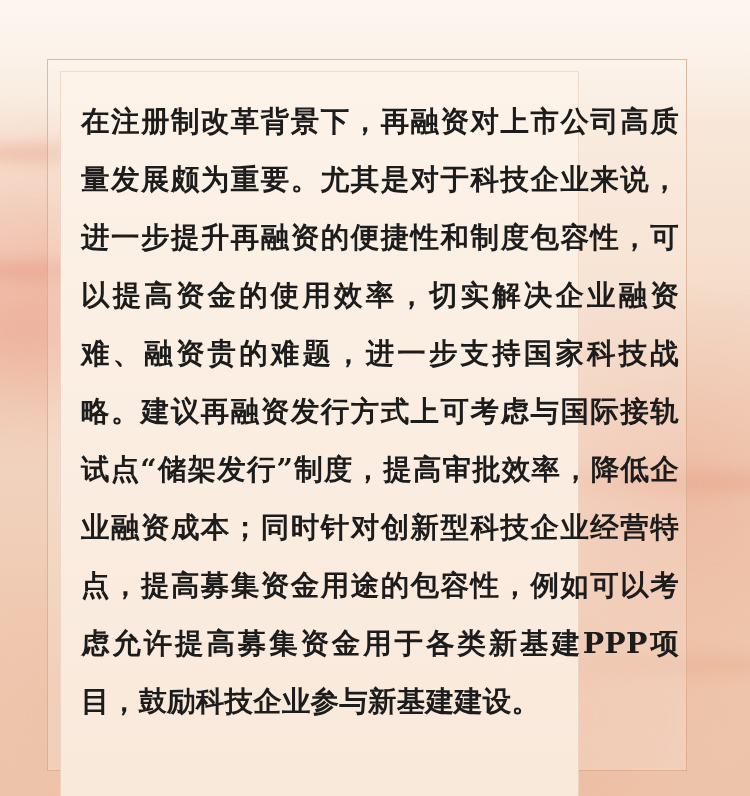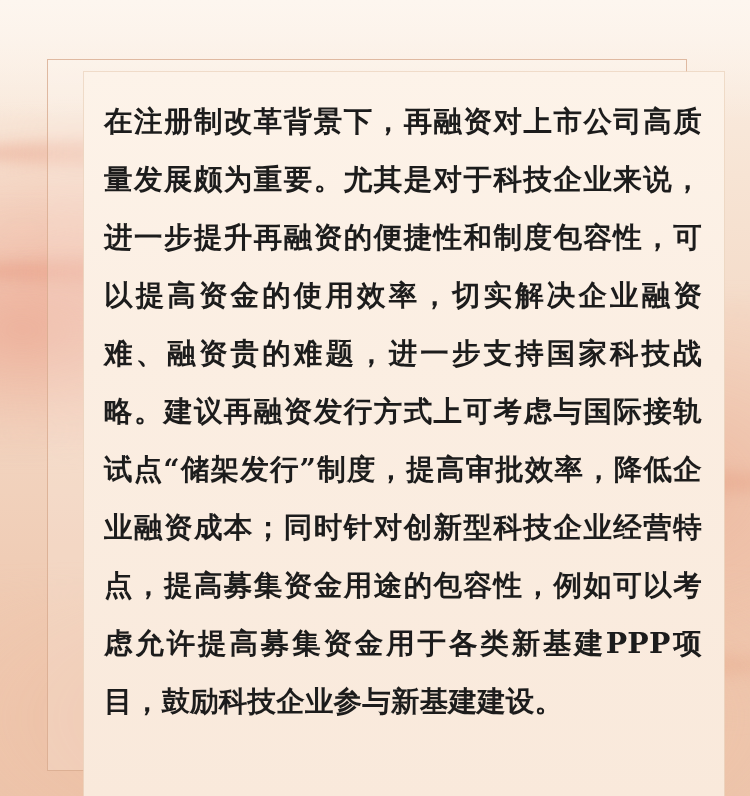--- a/index.html
+++ b/index.html
@@ -118,25 +118,24 @@
     top: 59px;
     width: 638px;
     height: 710px;
     border: 1px solid rgba(214,166,136,0.75);
     background: rgba(255,250,244,0.22);
   }
   .card {
     position: absolute;
     left: 61px;
     top: 72px;
-    width: 640px;
+    width: 517px;
     height: 724px;
     background: linear-gradient(180deg, #fdf3e9 0%, #fbeee2 40%, #f9e9db 100%);
     box-shadow: 0 0 0 1px rgba(236,214,193,0.8);
-    margin-left: 23px;
   }
 
   
   .card-text {
     position: absolute;
     left: 20px;
     top: 20px;
     width: 598px;
     font-family: "DejaVu Serif", "Liberation Serif", serif;
     font-size: 28.5px;

